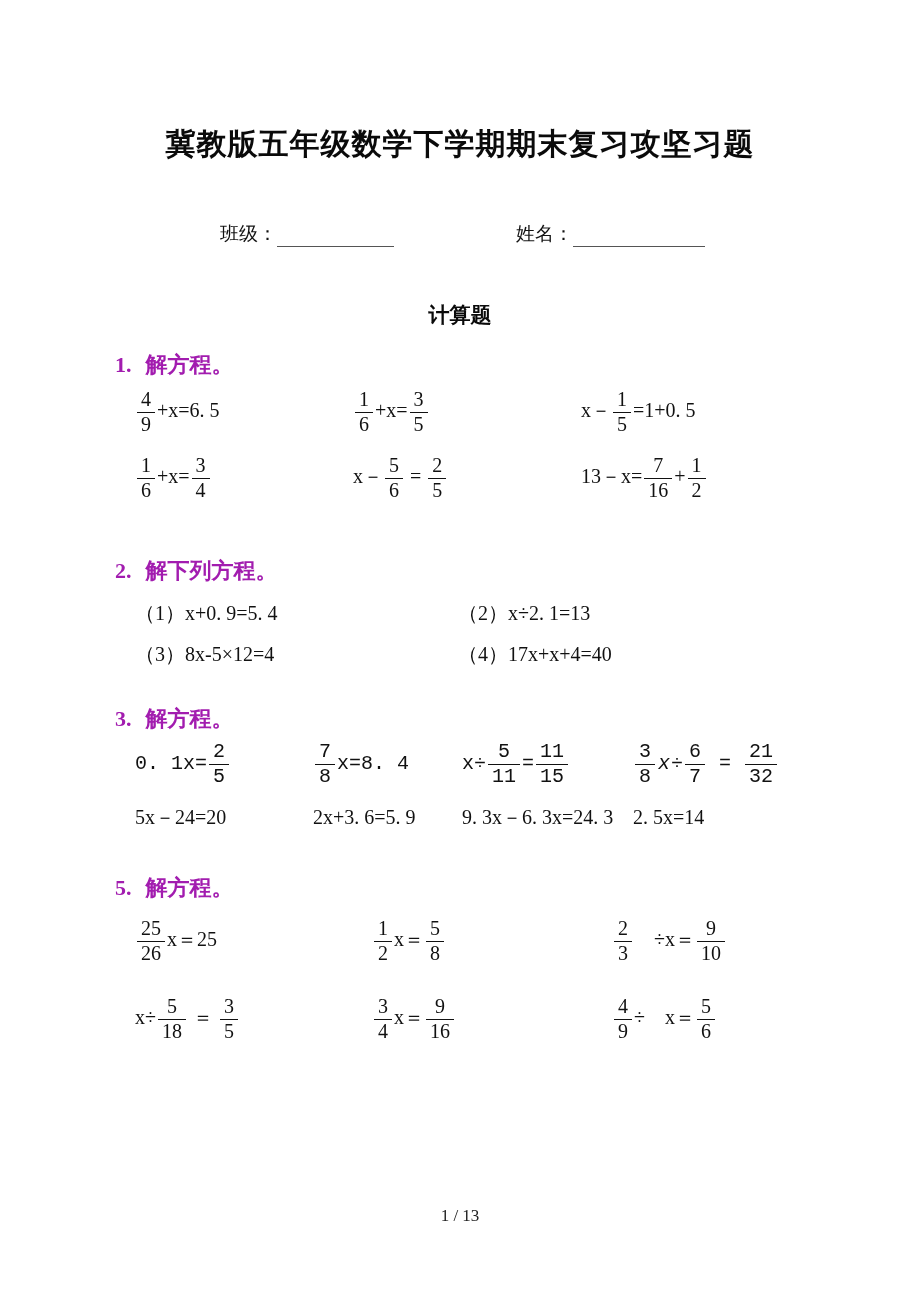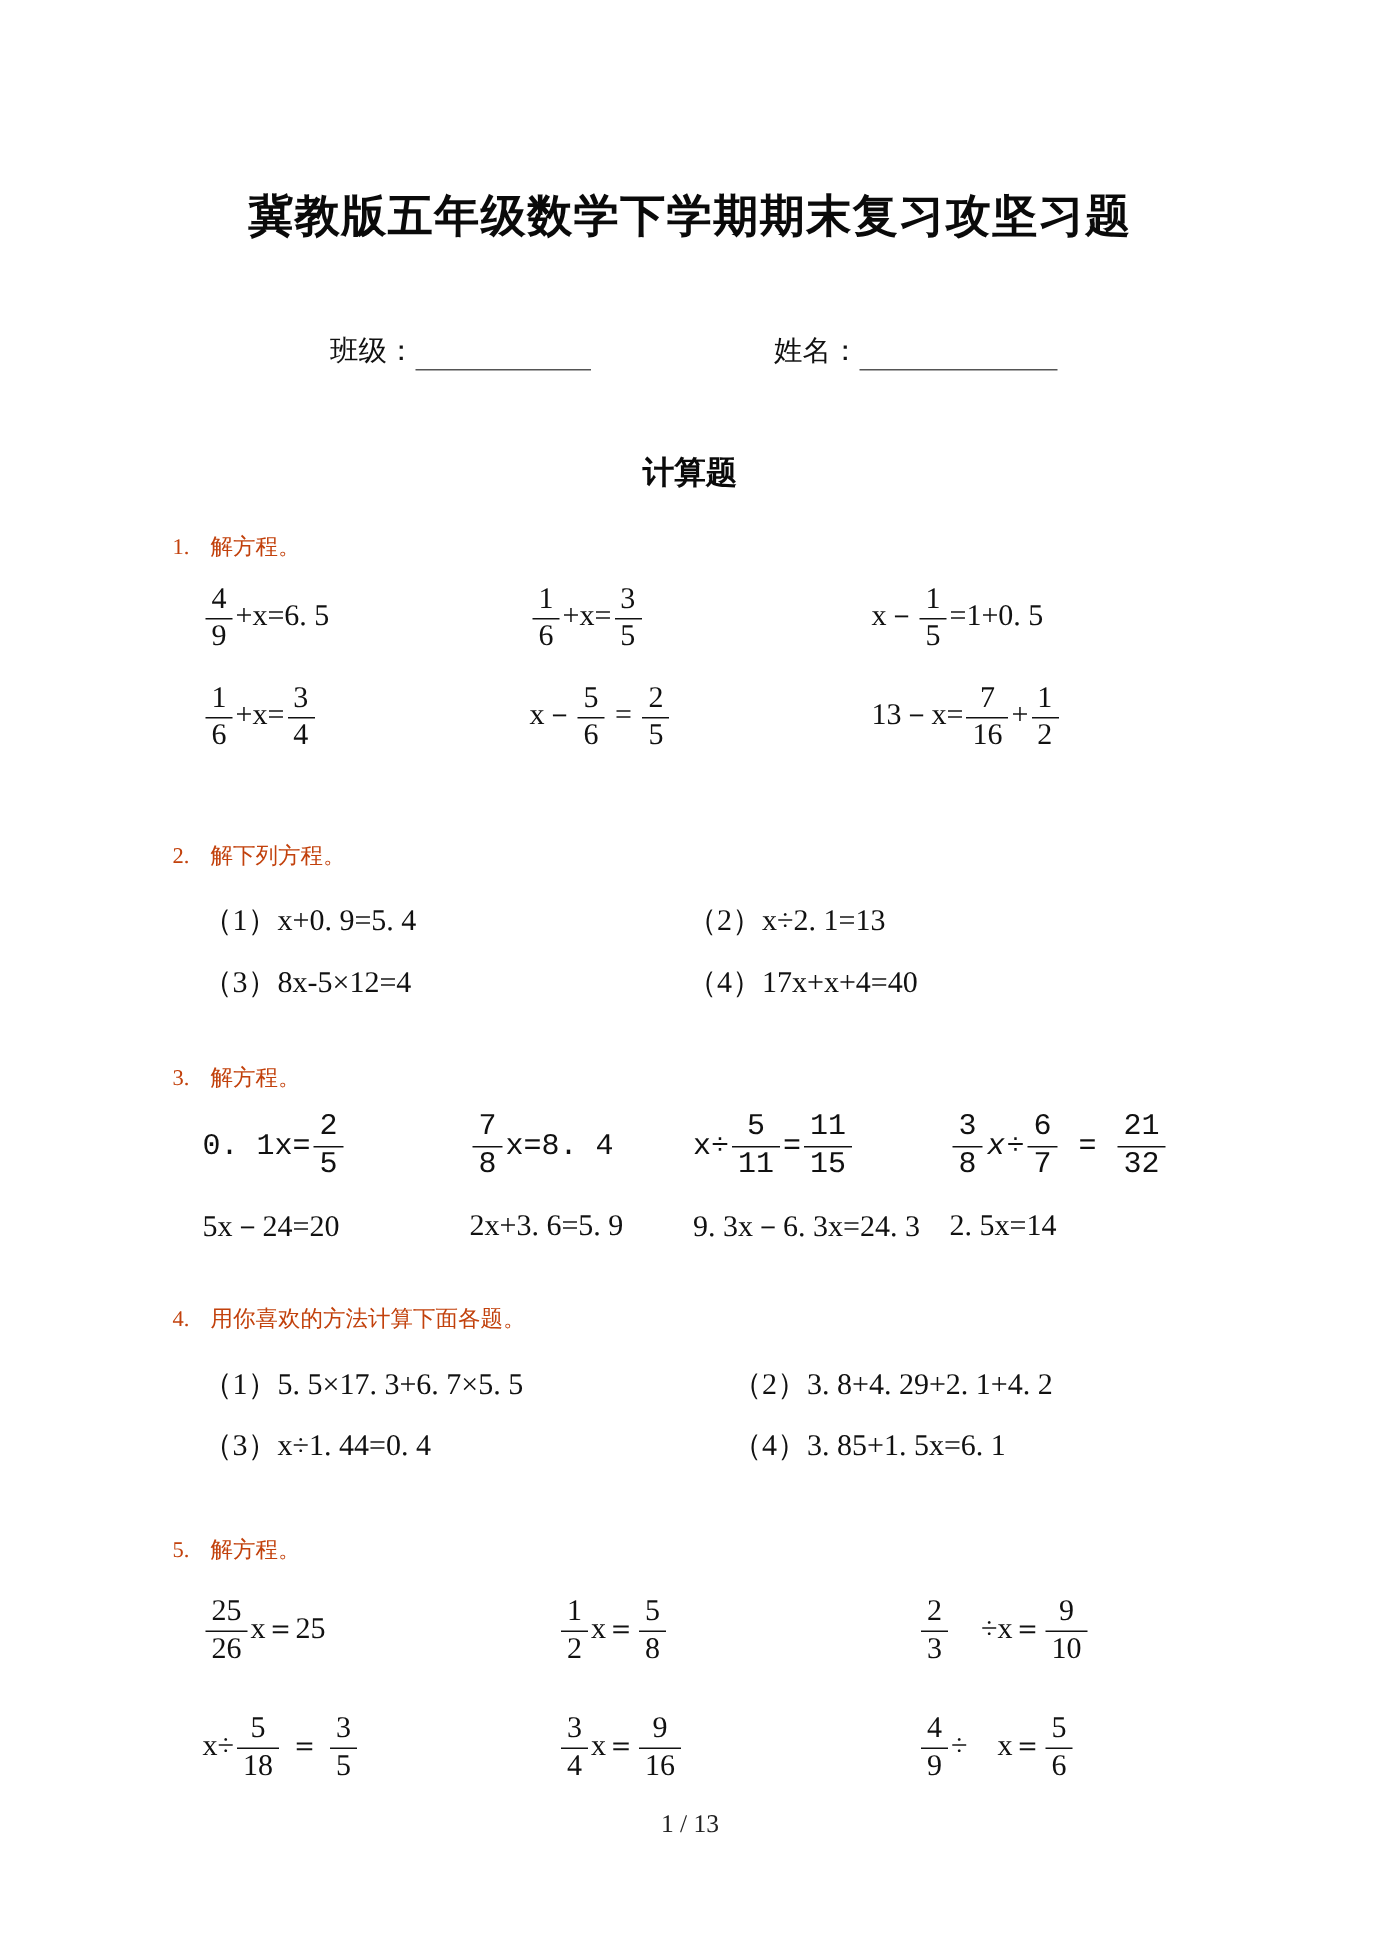--- a/index.html
+++ b/index.html
@@ -25,21 +25,21 @@
     font-family:"Liberation Sans","DejaVu Sans",sans-serif;color:#0a0a0a;
   }
   .content{padding:0 115px;}
   .problem{margin-top:38px;}
   #problem-1{margin-top:22px;}
   #problem-2{margin-top:46px;}
   #problem-4{margin-top:36px;}
   #problem-5{margin-top:44px;}
   .p-heading{
     font-family:"Liberation Sans","DejaVu Sans",sans-serif;
-    font-weight:400;font-size:15px;color:#c2410c;line-height:28px;
+    font-weight:700;font-size:22px;color:#a21caf;line-height:28px;
   }
   .p-num{display:inline-block;margin-right:14px;font-family:"Liberation Serif","DejaVu Serif",serif;}
   .row{display:grid;align-items:center;padding-left:20px;font-size:20px;}
   .frac-row{height:66px;}
   .text-row{height:26px;margin-top:15px;}
   .cols-p1 .row{grid-template-columns:218px 228px auto;}
   .cols-p2 .row{grid-template-columns:323px auto;}
   .cols-p3 .row{grid-template-columns:178px 149px 171px auto;}
   .cols-p3 .frac-row{height:62px;font-family:Liberation Mono, monospace;}
   .cols-p3 .text-row{margin-top:9px;}
@@ -110,31 +110,20 @@
           <span class="eq">x÷<span class="frac"><span class="fnum">5</span><span class="fden">11</span></span>=<span class="frac"><span class="fnum">11</span><span class="fden">15</span></span></span>
           <span class="eq"><span class="frac"><span class="fnum">3</span><span class="fden">8</span></span><i>x</i>÷<span class="frac"><span class="fnum">6</span><span class="fden">7</span></span> = <span class="frac"><span class="fnum">21</span><span class="fden">32</span></span></span>
         </div>
         <div class="row text-row">
           <span class="eq">5x－24=20</span>
           <span class="eq">2x+3. 6=5. 9</span>
           <span class="eq">9. 3x－6. 3x=24. 3</span>
           <span class="eq">2. 5x=14</span>
         </div>
       </div>
-      <div class="problem cols-p4" id="problem-4">
-        <div class="p-heading"><span class="p-num">4.</span><span>用你喜欢的方法计算下面各题。</span></div>
-        <div class="row text-row">
-          <span class="eq">（1）5. 5×17. 3+6. 7×5. 5</span>
-          <span class="eq">（2）3. 8+4. 29+2. 1+4. 2</span>
-        </div>
-        <div class="row text-row">
-          <span class="eq">（3）x÷1. 44=0. 4</span>
-          <span class="eq">（4）3. 85+1. 5x=6. 1</span>
-        </div>
-      </div>
       <div class="problem cols-p5" id="problem-5">
         <div class="p-heading"><span class="p-num">5.</span><span>解方程。</span></div>
         <div class="row frac-row">
           <span class="eq"><span class="frac"><span class="fnum">25</span><span class="fden">26</span></span>x＝25</span>
           <span class="eq"><span class="frac"><span class="fnum">1</span><span class="fden">2</span></span>x＝<span class="frac"><span class="fnum">5</span><span class="fden">8</span></span></span>
           <span class="eq"><span class="frac"><span class="fnum">2</span><span class="fden">3</span></span>　÷x＝<span class="frac"><span class="fnum">9</span><span class="fden">10</span></span></span>
         </div>
         <div class="row frac-row">
           <span class="eq">x÷<span class="frac"><span class="fnum">5</span><span class="fden">18</span></span> ＝ <span class="frac"><span class="fnum">3</span><span class="fden">5</span></span></span>
           <span class="eq"><span class="frac"><span class="fnum">3</span><span class="fden">4</span></span>x＝<span class="frac"><span class="fnum">9</span><span class="fden">16</span></span></span>

